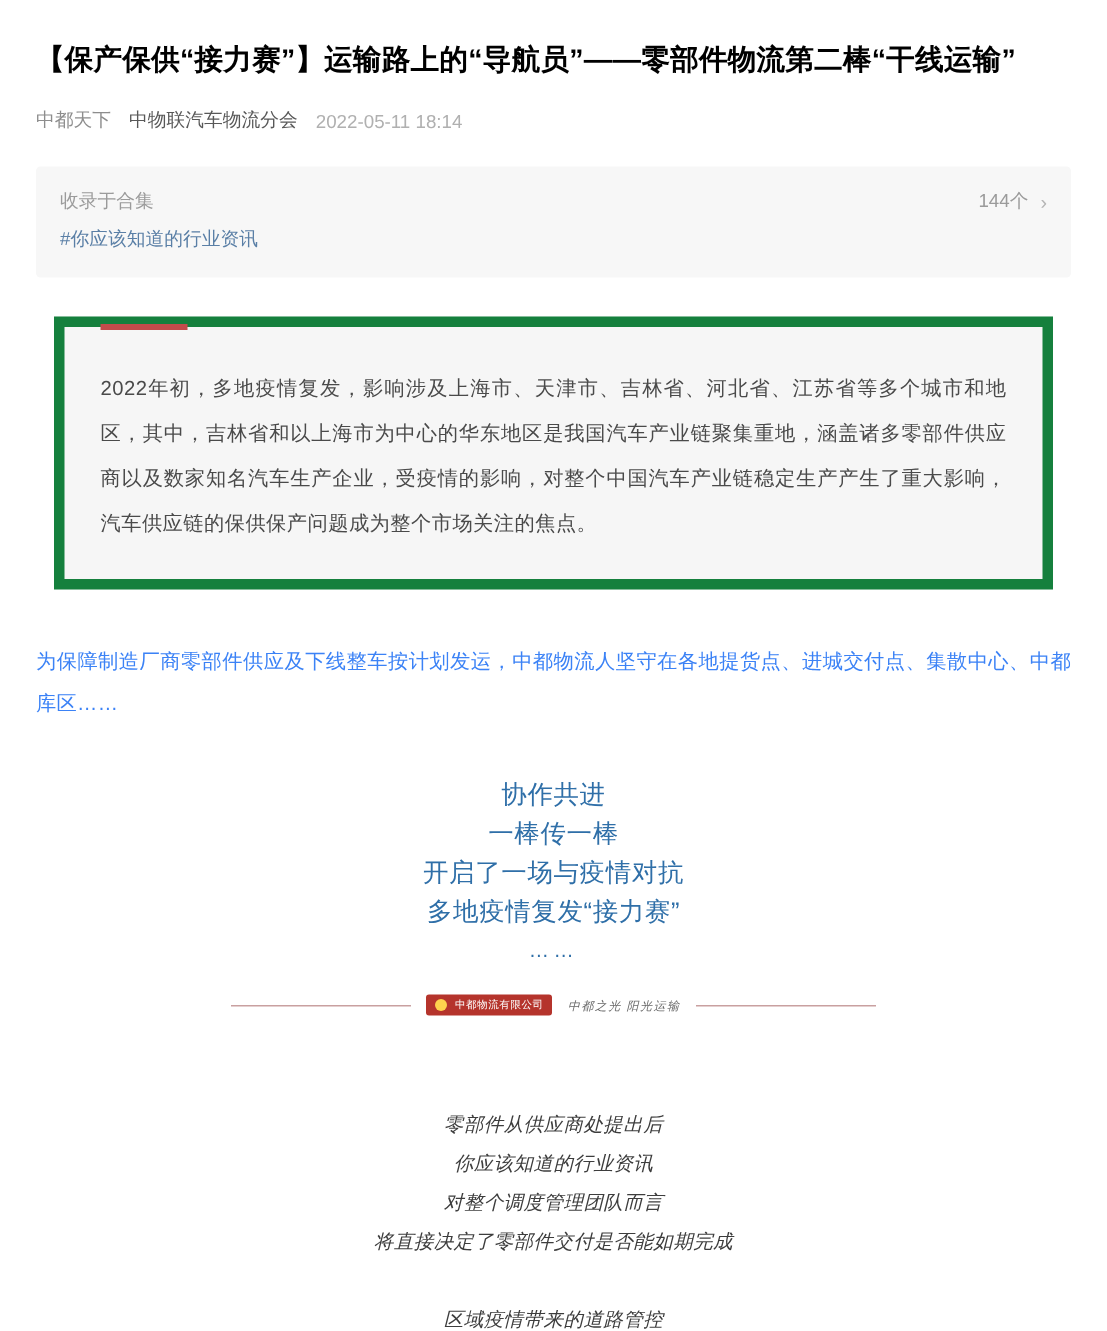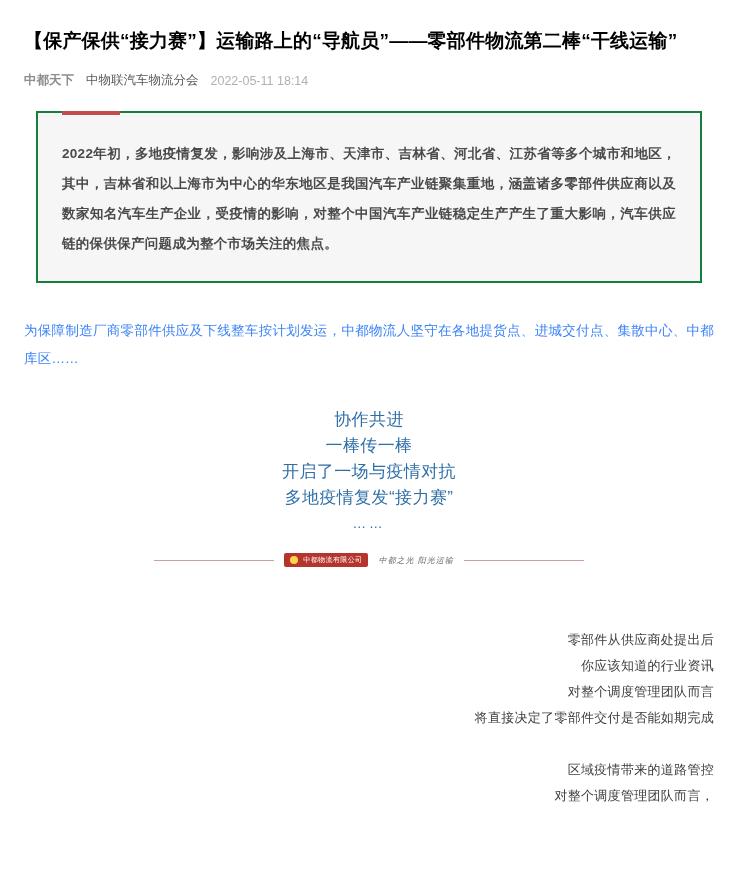--- a/index.html
+++ b/index.html
@@ -30,21 +30,20 @@
   .meta {
     display: flex;
     align-items: center;
     gap: 12px;
     font-size: 12.5px;
     color: #9a9a9a;
     margin-bottom: 22px;
   }
   .meta .author {
     color: #8d8d8d;
-    font-weight: bold;
   }
   .meta .account {
     color: #585858;
   }
   .meta .date {
     color: #b0b0b0;
   }
   .collection {
     background: #f7f7f7;
     border-radius: 3px;
@@ -74,24 +73,23 @@
   }
   .collection-right .chev {
     margin-left: 8px;
     color: #b5b5b5;
     font-size: 13px;
     line-height: 1;
   }
   .quote-box {
     position: relative;
     background: #f6f6f6;
-    border: 2px solid #15803d;
+    border: 7px solid #15803d;
     padding: 26px 24px 22px 24px;
     margin: 0 12px 34px 12px;
-    font-weight: bold;
   }
   .quote-box .accent {
     position: absolute;
     top: -2px;
     left: 24px;
     width: 58px;
     height: 4px;
     background: #c44b4b;
   }
   .quote-box p {
@@ -160,22 +158,23 @@
     white-space: nowrap;
   }
   .divider-logo .slogan {
     font-size: 8px;
     color: #6a6a6a;
     letter-spacing: 1px;
     white-space: nowrap;
     font-style: italic;
   }
   .center-plain {
-    text-align: right;
+    text-align: center;
     margin-bottom: 26px;
+    font-style: italic;
   }
   .center-plain .line {
     font-size: 13px;
     line-height: 26px;
     color: #3d3d3d;
     letter-spacing: 0.3px;
   }
 </style>
 </head>
 <body>
@@ -183,20 +182,30 @@
 <div class="article">
 
   <h1 class="title">【保产保供“接力赛”】运输路上的“导航员”——零部件物流第二棒“干线运输”</h1>
 
   <div class="meta">
     <span class="author">中都天下</span>
     <span class="account">中物联汽车物流分会</span>
     <span class="date">2022-05-11 18:14</span>
   </div>
 
+  <div class="collection">
+    <div class="collection-left">
+      <div class="c-label">收录于合集</div>
+      <div class="c-tag">#你应该知道的行业资讯</div>
+    </div>
+    <div class="collection-right">
+      <span>144个</span>
+      <span class="chev">›</span>
+    </div>
+  </div>
 
   <div class="quote-box">
     <div class="accent"></div>
     <p>2022年初，多地疫情复发，影响涉及上海市、天津市、吉林省、河北省、江苏省等多个城市和地区，其中，吉林省和以上海市为中心的华东地区是我国汽车产业链聚集重地，涵盖诸多零部件供应商以及数家知名汽车生产企业，受疫情的影响，对整个中国汽车产业链稳定生产产生了重大影响，汽车供应链的保供保产问题成为整个市场关注的焦点。</p>
   </div>
 
   <p class="body-para">为保障制造厂商零部件供应及下线整车按计划发运，中都物流人坚守在各地提货点、进城交付点、集散中心、中都库区……</p>
 
   <div class="center-block">
     <div class="line">协作共进</div>

